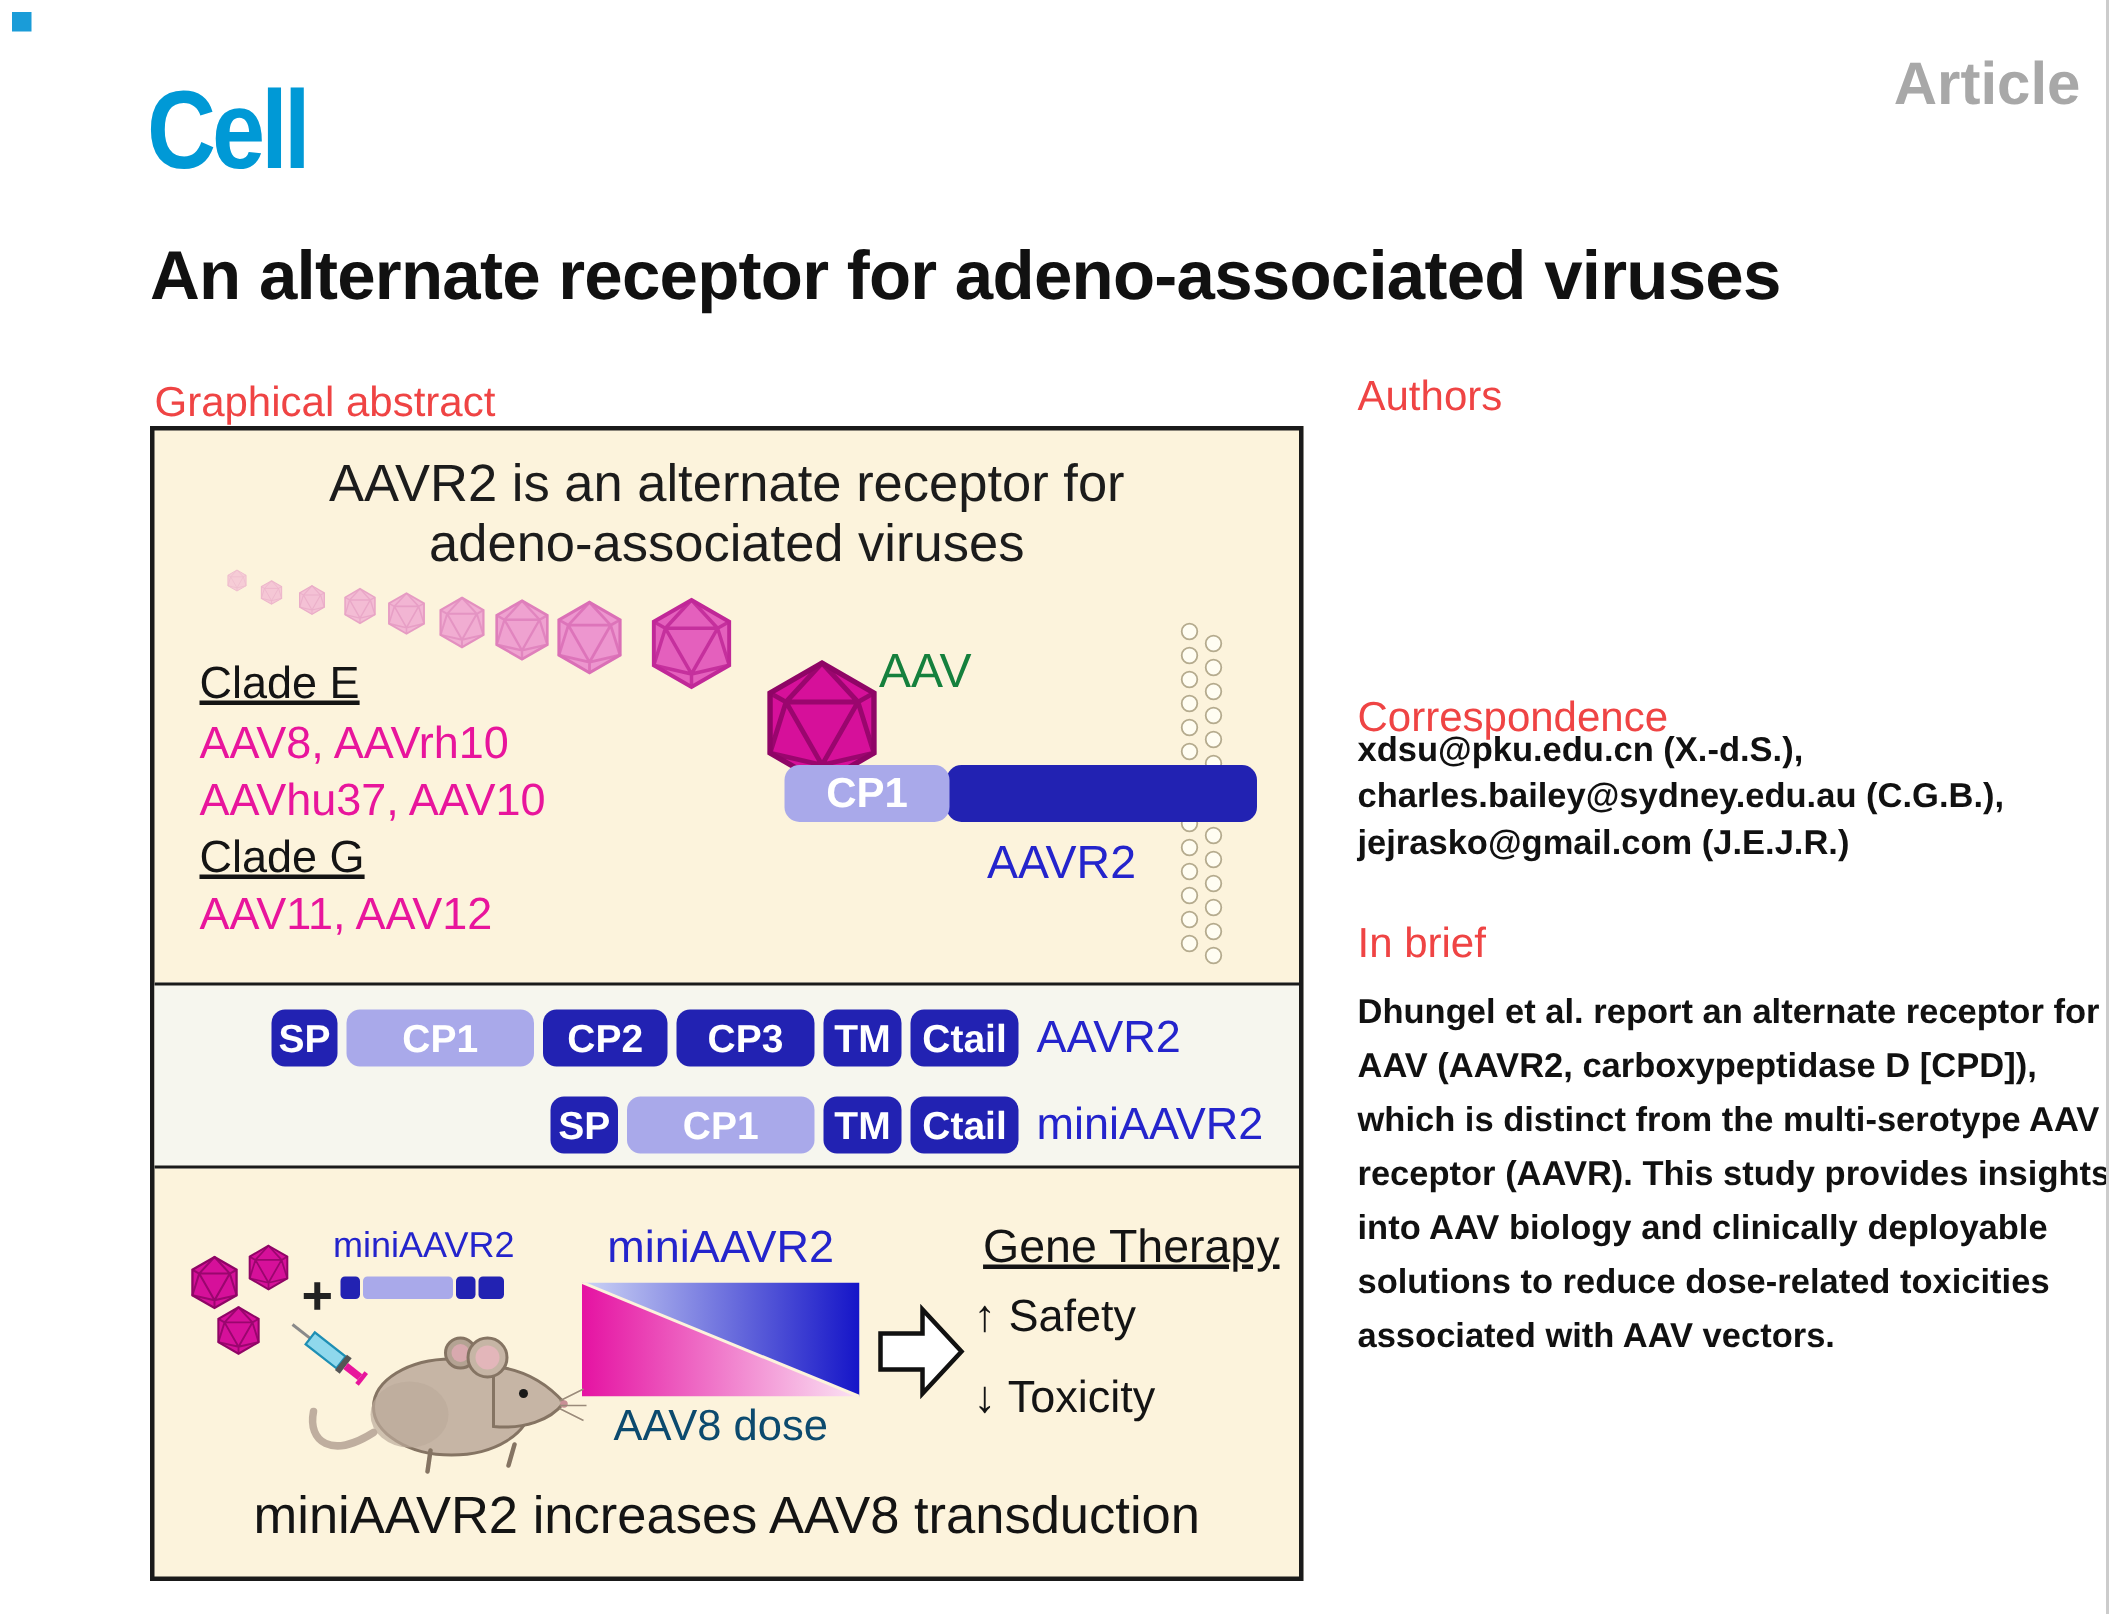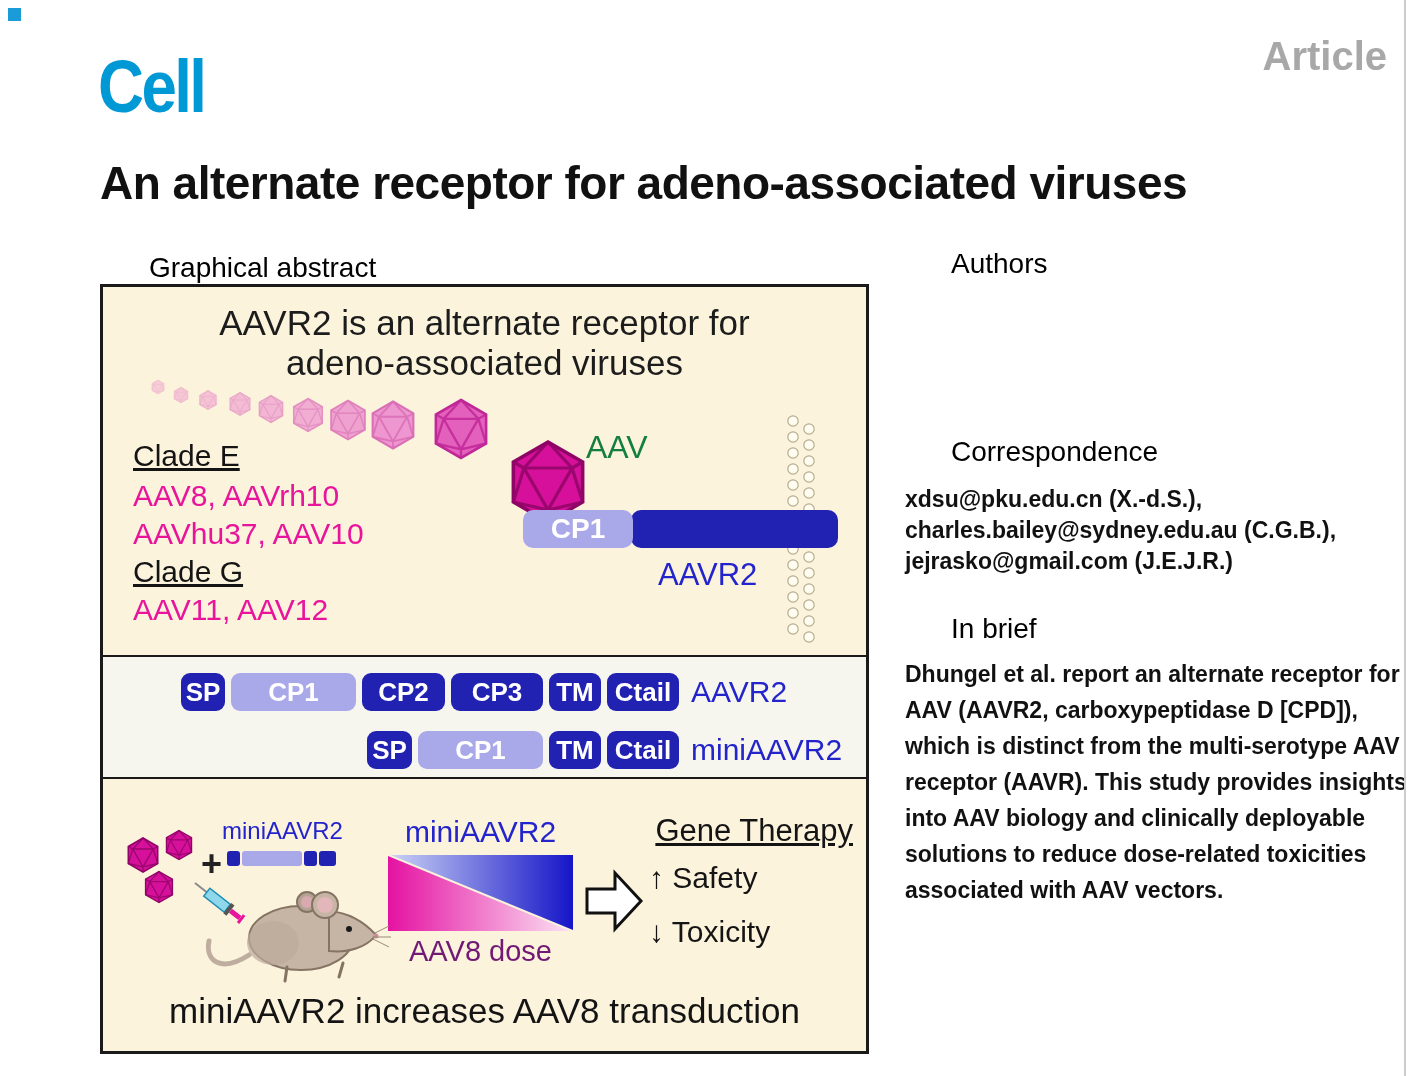--- a/index.html
+++ b/index.html
@@ -6,21 +6,21 @@
   html,body { background:#ffffff; }
   body { font-family:"Liberation Sans", sans-serif; color:#1a1a1a; }
   .page { position:relative; width:1415px; height:1076px; background:#fff; overflow:hidden; }
   .abs { position:absolute; }
 
   .corner-mark { left:8px; top:8px; width:13px; height:13px; background:#1a9cd8; }
   .journal-logo { left:98px; top:44px; font-size:74px; font-weight:700; color:#0099d6;
                   letter-spacing:-3px; transform:scaleX(.86); transform-origin:left top; }
   .article-type { right:28px; top:34px; font-size:40px; font-weight:700; color:#a8a8a8; }
   .page-title { left:100px; top:156px; font-size:46px; font-weight:700; letter-spacing:-0.5px; color:#111; }
-  .cyan-head { color:#000000; font-size:28px; font-weight:400;margin-left:46px; }
+  .cyan-head { color:#ef4444; font-size:28px; font-weight:400; }
 
   
   .ga-box { left:100px; top:284px; width:769px; height:770px; border:3px solid #1a1a1a; background:#fcf3dc; }
   .ga-title { left:0; width:100%; text-align:center; font-size:35px; color:#1c1c1c; }
   .ga-title.l1 { top:16px; }
   .ga-title.l2 { top:56px; }
   .clade-label { font-size:30px; color:#141414; text-decoration:underline; }
   .clade-line { font-size:30px; color:#e8159c; }
   .aav-lab { font-size:32px; color:#15803d; }
   .blue-lab { color:#2424cc; }
@@ -39,31 +39,31 @@
   .domlab { font-size:30px; line-height:38px; }
 
   .mini-lab { font-size:24px; text-align:center; }
   .minibar { display:flex; gap:2px; height:15px; }
   .minibar .ms { height:15px; border-radius:3px; background:#2222b2; }
   .minibar .ms.lav { background:#a9a9ea; }
   .plus-sign { font-size:36px; font-weight:700; color:#222; }
 
   .grad-block { left:285px; top:528px; width:185px; text-align:center; }
   .grad-title { font-size:30px; }
-  .grad-axis { font-size:29px; color:#701a75; margin-top:4px; }
+  .grad-axis { font-size:29px; color:#0c4a6e; margin-top:4px; }
   .gt-block { left:520px; top:526px; width:230px; }
   .gt-title { font-size:31px; text-decoration:underline; text-align:right; color:#141414; }
   .gt-line { font-size:30px; padding-left:26px; margin-top:12px; color:#141414; }
   .gt-line + .gt-line { margin-top:20px; }
   .ga-caption { left:0; top:704px; width:100%; text-align:center; font-size:35px; color:#141414; }
 
   
   .r-head-authors { left:905px; top:248px; }
   .r-authors { left:905px; top:290px; font-size:23px; font-weight:700; line-height:33px; color:#111; }
-  .r-head-corr { left:905px; top:436px; }
+  .r-head-corr { left:905px; top:462px; }
   .r-corr { left:905px; top:484px; font-size:23px; font-weight:700; line-height:31px; color:#111; }
   .r-head-brief { left:905px; top:613px; }
   .r-brief { left:905px; top:656px; width:505px; font-size:23px; font-weight:700; line-height:36px; color:#111; }
 
   .edge-line { left:1404px; top:0; width:2px; height:1076px; background:#cccccc; }
 </style>
 </head>
 <body>
 
 <div class="page">

